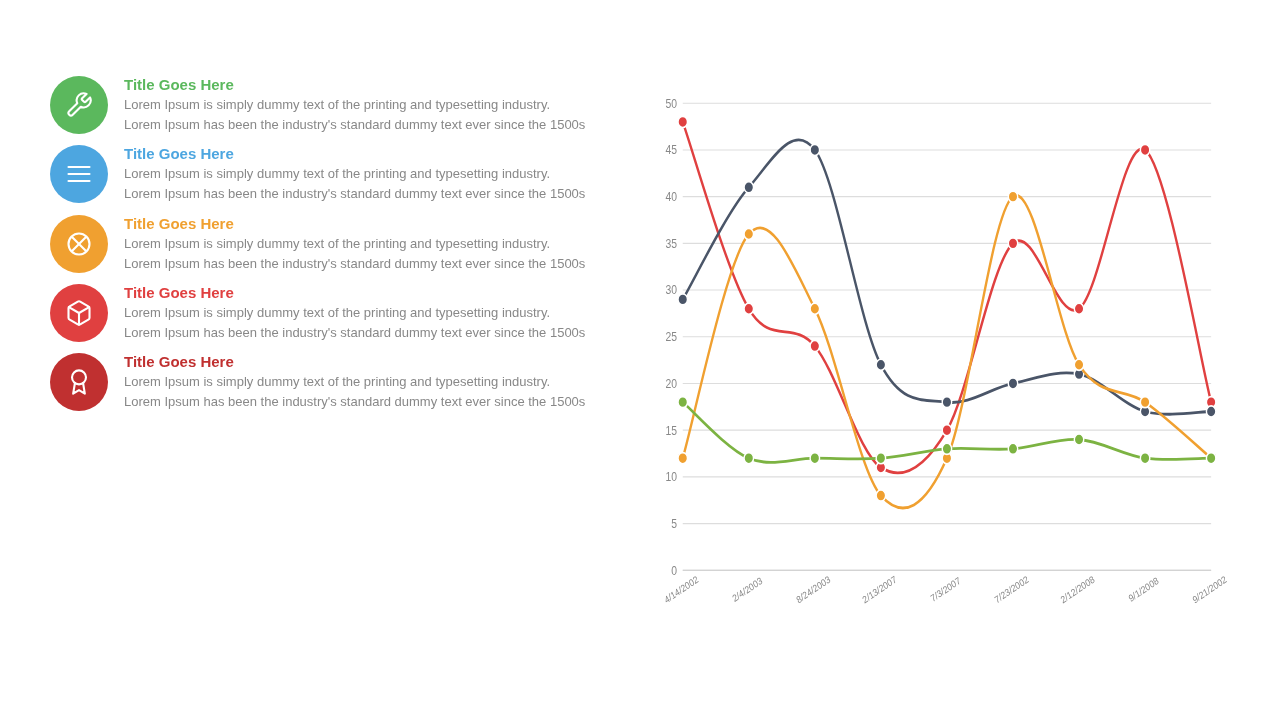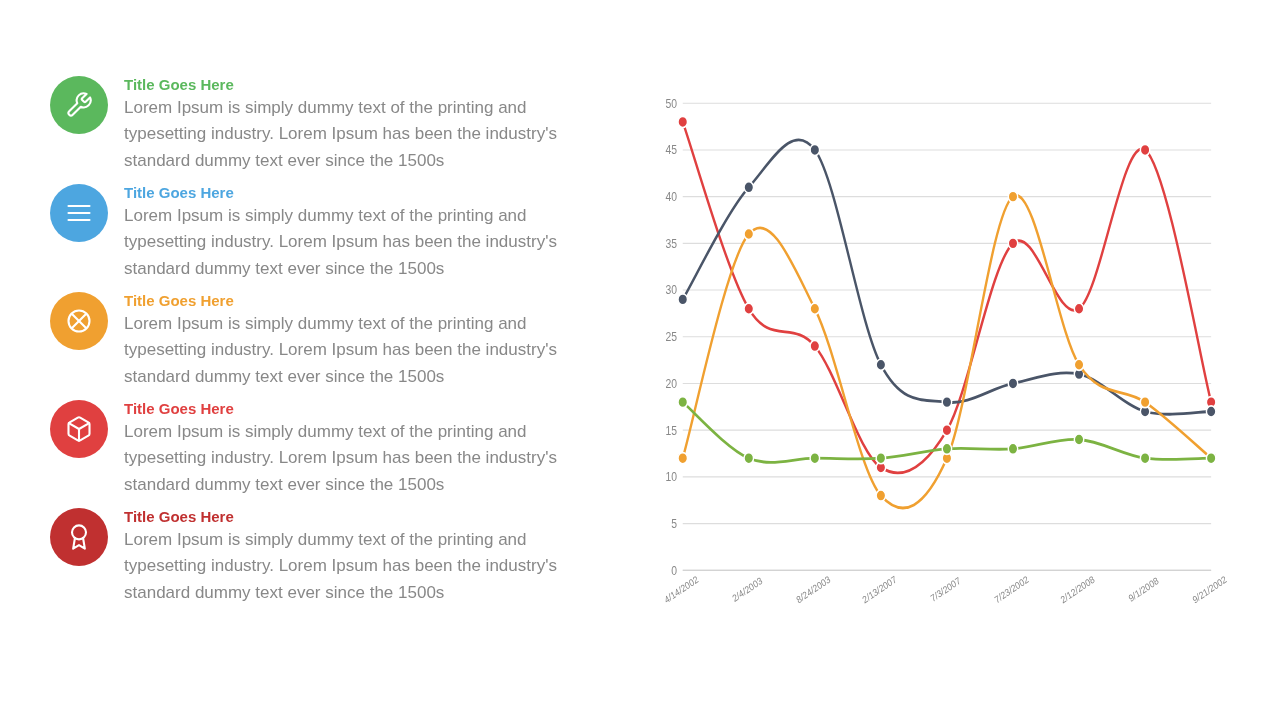--- a/index.html
+++ b/index.html
@@ -84,21 +84,21 @@
     .item-title {
       font-size: 15px;
       font-weight: 700;
     }
     .item-title-green { color: #5bb85d; }
     .item-title-blue { color: #4da6e0; }
     .item-title-orange { color: #f0a030; }
     .item-title-red { color: #e04040; }
     .item-title-darkred { color: #c03030; }
     .item-body {
-      font-size: 17px;
+      font-size: 13px;
       color: #888;
       line-height: 1.55;
       margin-top: 2px;
     }
     .chart-panel {
       flex: 1;
       position: relative;
       padding-left: 35px;
       padding-bottom: 40px;
       padding-top: 5px;

